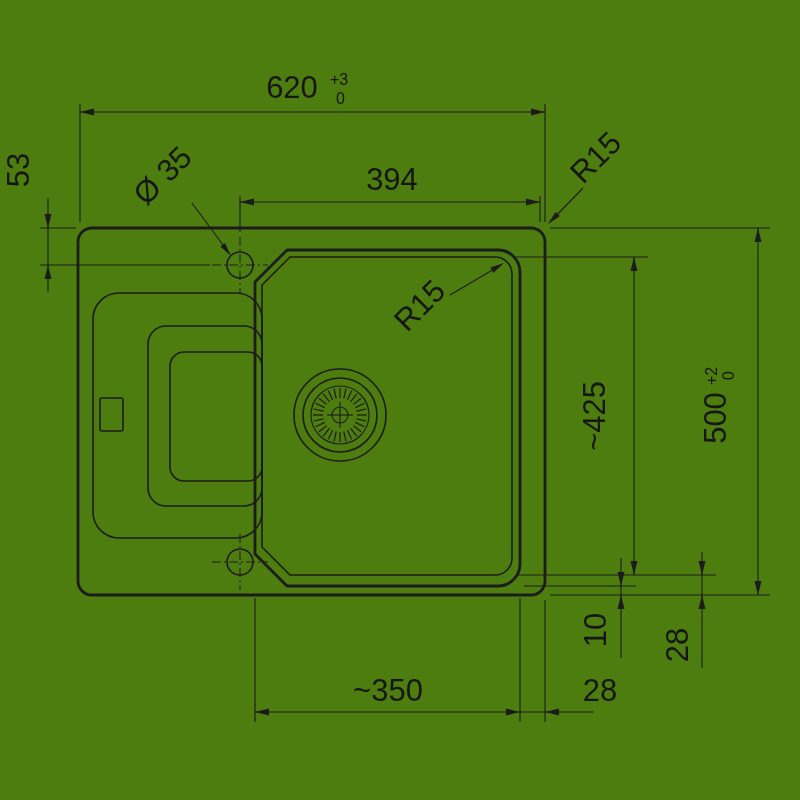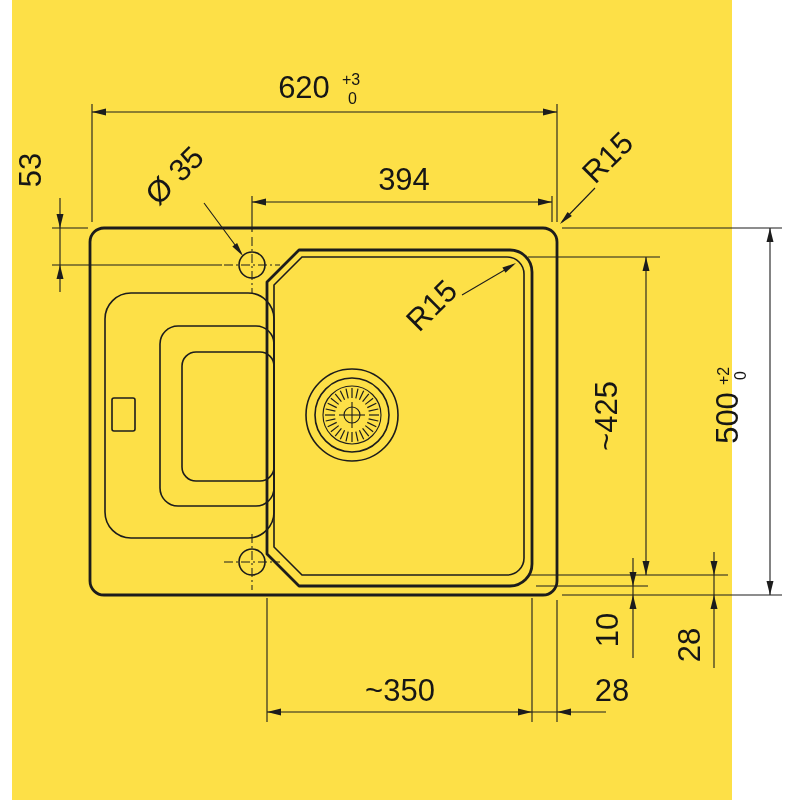--- a/index.html
+++ b/index.html
@@ -1,16 +1,16 @@
 <!DOCTYPE html>
 <html><head>
 <meta charset="utf-8">
 <style>
   html,body{margin:0;padding:0;background:#ffffff;}
-  .canvas{width:720px;height:800px;background:#fde047;position:relative;margin-left:12px;}
+  .canvas{width:800px;height:800px;background:#4d7c0f;position:relative;}
   svg{display:block;}
   .s-heavy{stroke:#1c1c1c;stroke-width:2.8;fill:none;stroke-linejoin:round;}
   .s-med{stroke:#1c1c1c;stroke-width:1.6;fill:none;}
   .s-thin{stroke:#1c1c1c;stroke-width:1.1;fill:none;}
   .s-dash{stroke:#1c1c1c;stroke-width:1;fill:none;stroke-dasharray:9 3 2 3;}
   .s-teeth line{stroke:#1c1c1c;stroke-width:1.2;}
   .arr{fill:#1c1c1c;stroke:none;}
   text{font-family:"Liberation Sans",sans-serif;fill:#161616;}
   .t-main{font-size:31px;}
   .t-tol{font-size:16px;}

